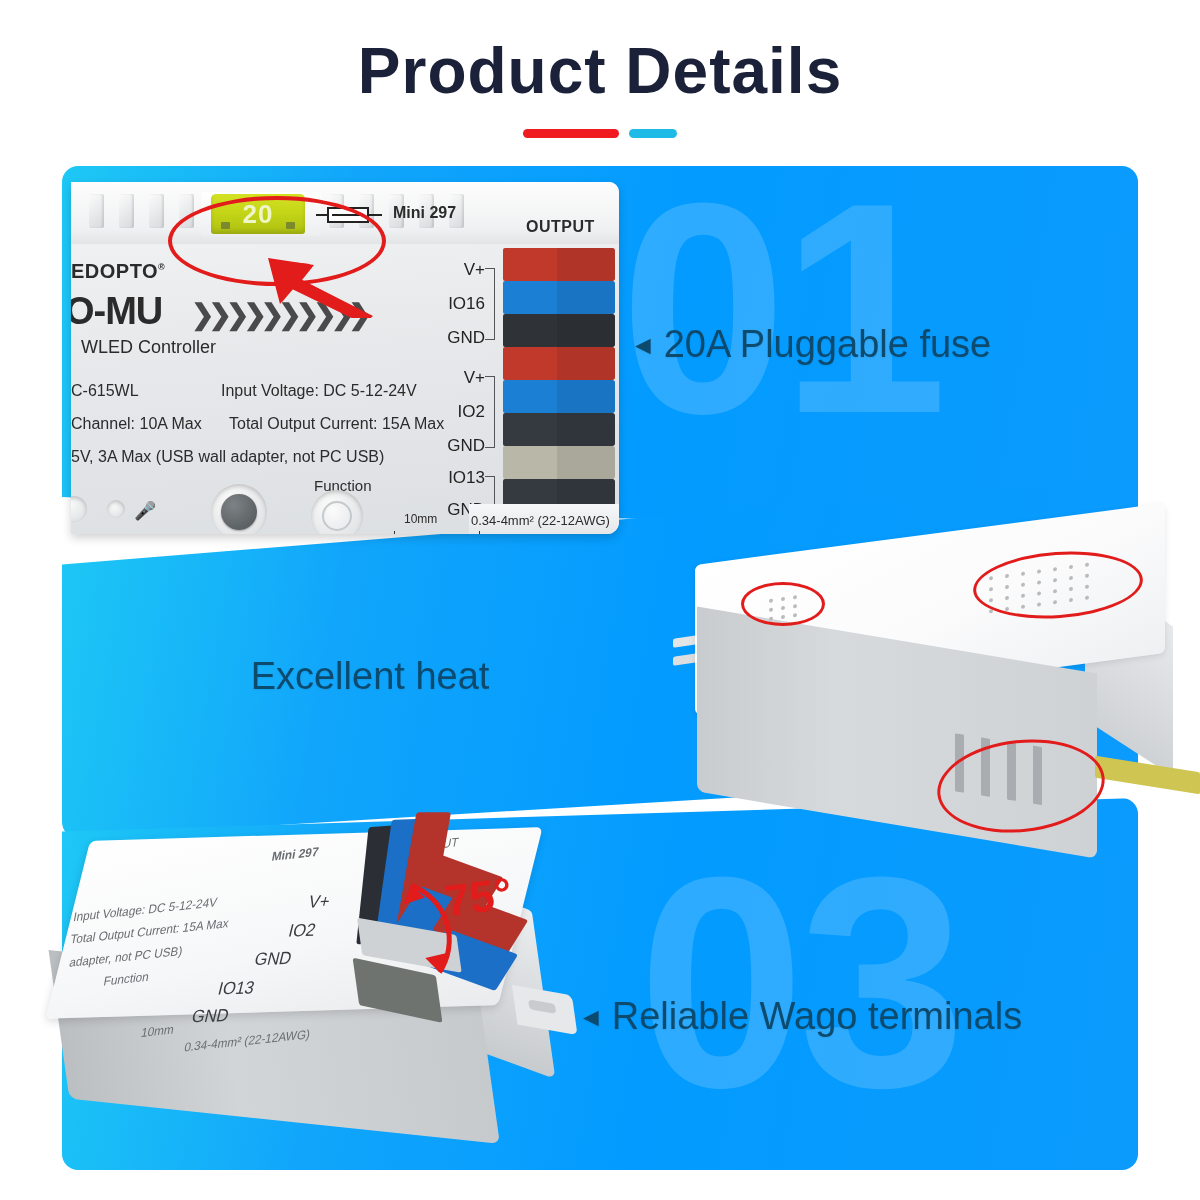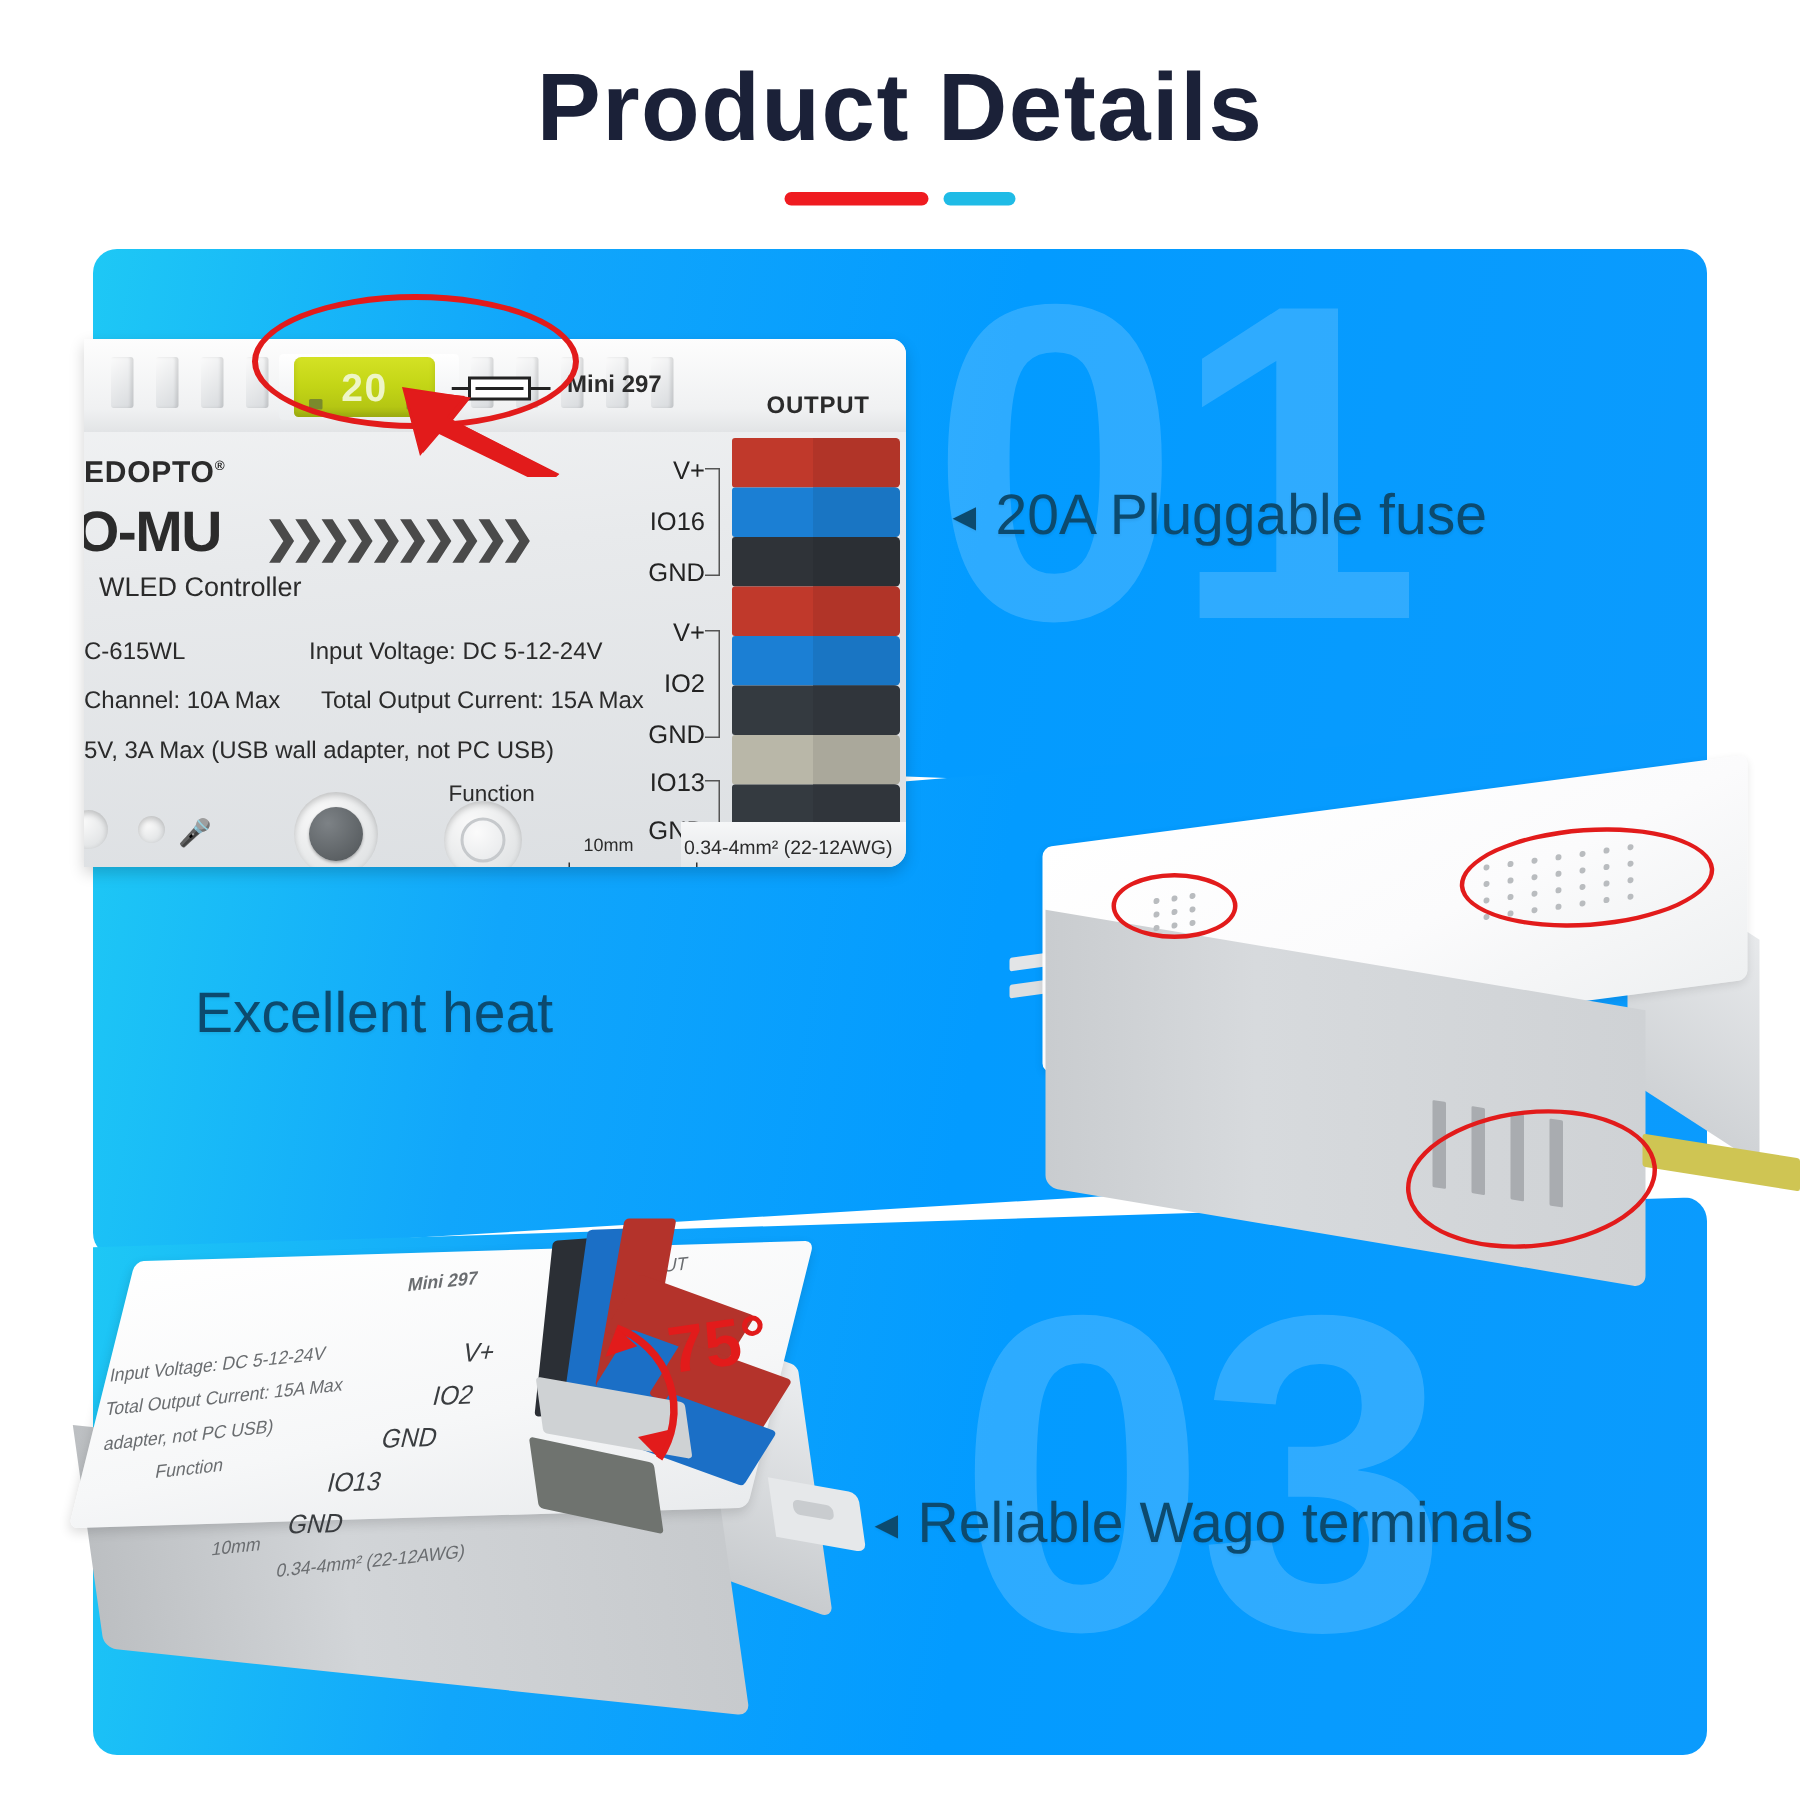--- a/index.html
+++ b/index.html
@@ -63,28 +63,27 @@
   #panel2 .panel-bg { clip-path: polygon(0 24%, 100% 0, 100% 82%, 0 100%); }
 
   #panel3 { left: 62px; top: 798px; width: 1076px; height: 372px; }
   #panel3 .panel-bg { clip-path: polygon(0 9%, 100% 0, 100% 100%, 0 100%); }
 
   
   .wm-host { position: absolute; left: 0; top: 0; width: 1200px; height: 1200px; pointer-events: none; }
 
   
   .dev1 {
-    position: absolute; left: 56px; top: 182px; width: 548px; height: 352px;
+    position: absolute; left: 71px; top: 182px; width: 548px; height: 352px;
     background: linear-gradient(175deg,#f4f5f6 0%,#e8eaec 40%,#dcdfe2 100%);
     border-radius: 0 10px 12px 0;
     box-shadow: 0 4px 10px rgba(0,0,0,.18);
     overflow: hidden;
     font-family: "Liberation Sans", sans-serif;
     color: #2b2b2b;
-    margin-top: 44px;
   }
   .dev1-top {
     position: absolute; left: 0; top: 0; width: 548px; height: 62px;
     background: linear-gradient(180deg,#fdfdfd 0%,#f0f1f2 75%,#e2e4e6 100%);
   }
   .vent { position: absolute; top: 12px; width: 15px; height: 34px;
           background: linear-gradient(140deg,#fbfbfb,#d7dadd);
           border-radius: 2px; box-shadow: inset -2px 0 2px rgba(0,0,0,.10); }
   .fuse-seat {
     position: absolute; left: 130px; top: 10px; width: 120px; height: 44px;
@@ -394,21 +393,21 @@
         <span class="slot" style="left:52px"></span>
         <span class="slot" style="left:78px"></span>
     </div>
     <div class="yellowtab"></div>
 
     <div class="ell ell-a"></div>
     <div class="ell ell-b"></div>
     <div class="ell ell-c"></div>
   </div>
 
-  <div class="callout" style="left:130px; top:655px; text-align:left; width:480px;">
+  <div class="callout" style="left:130px; top:655px; text-align:center; width:480px;">
     <div>Excellent heat</div>
   </div>
 
   <div class="dev3">
     <div class="d3-right"></div>
     <div class="d3-front"></div>
     <div class="d3-top"></div>
     <div class="d3-ear"></div>
 
     <div class="d3-label" style="left:26px; top:54px;">Input Voltage: DC 5-12-24V</div>

